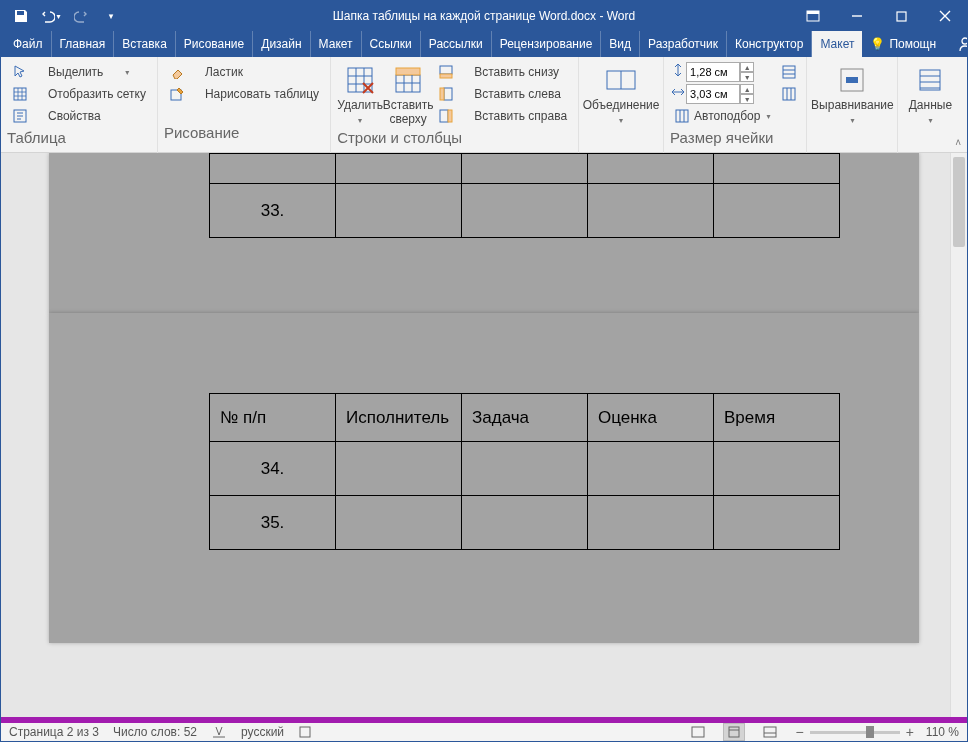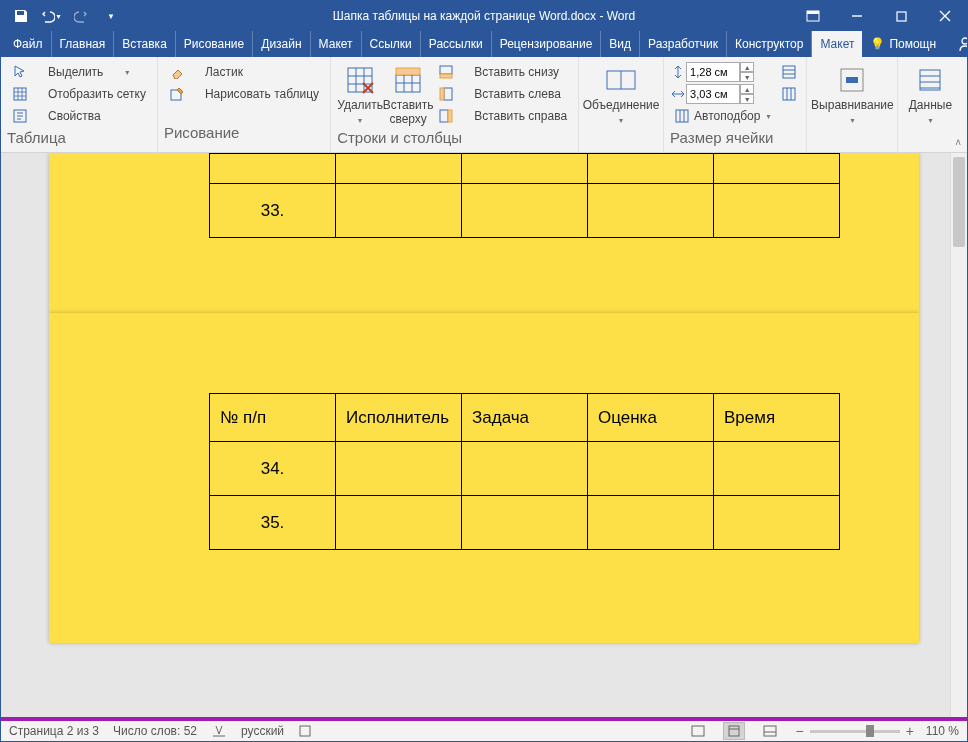--- a/index.html
+++ b/index.html
@@ -19,35 +19,35 @@
 .tabs-right .ri{width:22px;height:22px;display:flex;align-items:center;justify-content:center}
 .ribbon{background:#f3f3f3;height:96px;display:flex;border-bottom:1px solid #d4d4d4;position:relative}
 .group{border-right:1px solid #e1e1e1;padding:4px 6px 0 6px;display:flex;flex-direction:column;justify-content:space-between;height:96px}
 .group-body{display:flex;gap:2px;align-items:flex-start}
 .group-label{text-align:left;font-size:15px;color:#666;padding:2px 0 12px;position:relative}
 .vstack{display:flex;flex-direction:column;gap:0}
 .small-btn{height:22px;display:flex;align-items:center;gap:20px;padding:0 5px;color:#444;cursor:pointer;white-space:nowrap}
 .big-btn{width:46px;display:flex;flex-direction:column;align-items:center;gap:3px;padding:3px 2px 0;cursor:pointer;text-align:center;color:#444;line-height:1.15}
 .big-btn .bicon{width:32px;height:32px;display:flex;align-items:center;justify-content:center}
 .sicon{width:16px;height:16px;display:flex;align-items:center;justify-content:center;flex-shrink:0}
-.spin{display:flex;align-items:center;height:20px;margin:1px 0}
+.spin{display:flex;align-items:flex-start;height:20px;margin:1px 0}
 .spin input{width:54px;height:20px;border:1px solid #ababab;font-size:11px;padding:0 3px;background:#fff}
 .spin .spbtn{width:14px;height:10px;border:1px solid #ababab;background:#fff;font-size:7px;display:flex;align-items:center;justify-content:center;color:#666}
 .autofit{height:22px;display:flex;align-items:center;gap:4px;padding:0 4px;color:#444}
 .collapse{position:absolute;right:6px;bottom:4px;color:#777;font-size:10px;cursor:pointer}
 .doc-area{flex:1;background:#e6e6e6;overflow:auto;position:relative;display:flex;flex-direction:column;align-items:center;padding:0 0 20px}
-.page{background:#fde047;width:870px;margin:0 auto;box-shadow:0 0 4px rgba(0,0,0,.25);position:relative}
+.page{background:#a3a3a3;width:870px;margin:0 auto;box-shadow:0 0 4px rgba(0,0,0,.25);position:relative}
 .page1{height:160px;margin-top:0}
 .page2{height:330px;padding-top:80px}
 .tbl{border-collapse:collapse;margin-left:160px}
 .tbl td{border:1.5px solid #000;height:54px;font-family:Arial;font-size:17px;padding:0 10px}
 .c1{width:126px}.c2{width:126px}.c3{width:126px}.c4{width:126px}.c5{width:126px}
 .tbl .hdrrow td{height:48px}
 .tbl .num{text-align:center}
-.statusbar{height:24px;background:#f3f3f3;border-top:4px solid #a21caf;display:flex;align-items:center;padding:0 8px;color:#555;font-size:11px;gap:14px}
+.statusbar{height:24px;background:#f3f3f3;border-top:6px solid #a21caf;display:flex;align-items:center;padding:0 8px;color:#555;font-size:11px;gap:14px}
 .statusbar .sp{flex:1}
 .view-btn{width:22px;height:18px;display:flex;align-items:center;justify-content:center;color:#666;border:1px solid transparent}
 .view-btn.act{background:#d4d4d4;border-color:#bbb}
 .zoom{display:flex;align-items:center;gap:6px}
 .zslider{width:90px;height:3px;background:#c8c8c8;position:relative}
 .zslider .th{width:8px;height:12px;background:#888;position:absolute;left:56px;top:-5px}
 .scrollbar-v{position:absolute;right:0;top:0;bottom:0;width:17px;background:#f0f0f0;border-left:1px solid #ddd}
 .scrollbar-v .thumb{position:absolute;left:2px;right:2px;top:4px;height:90px;background:#c8c8c8;border-radius:2px}
 svg{display:block}
 </style>

